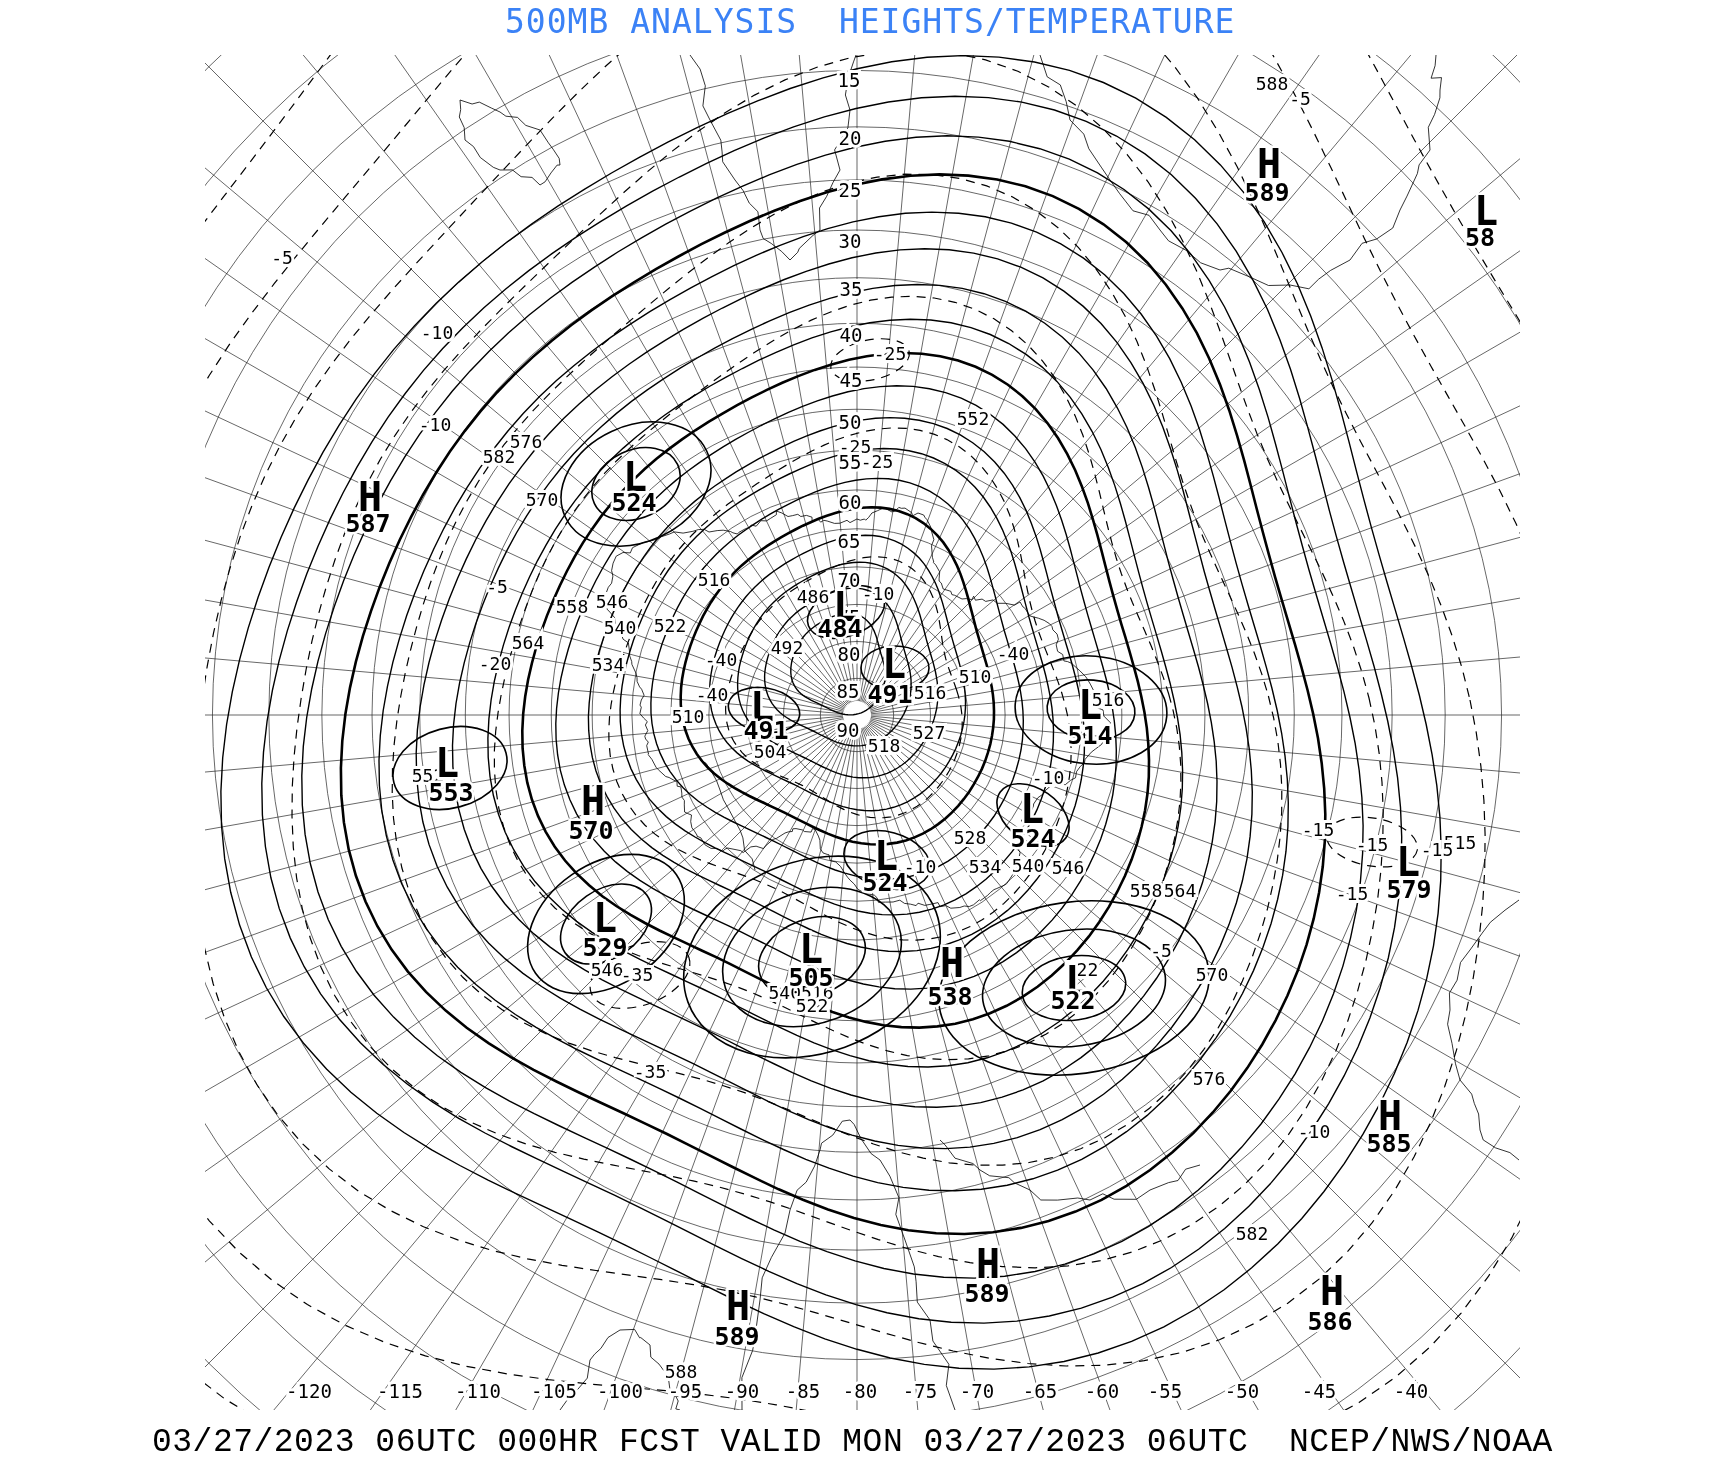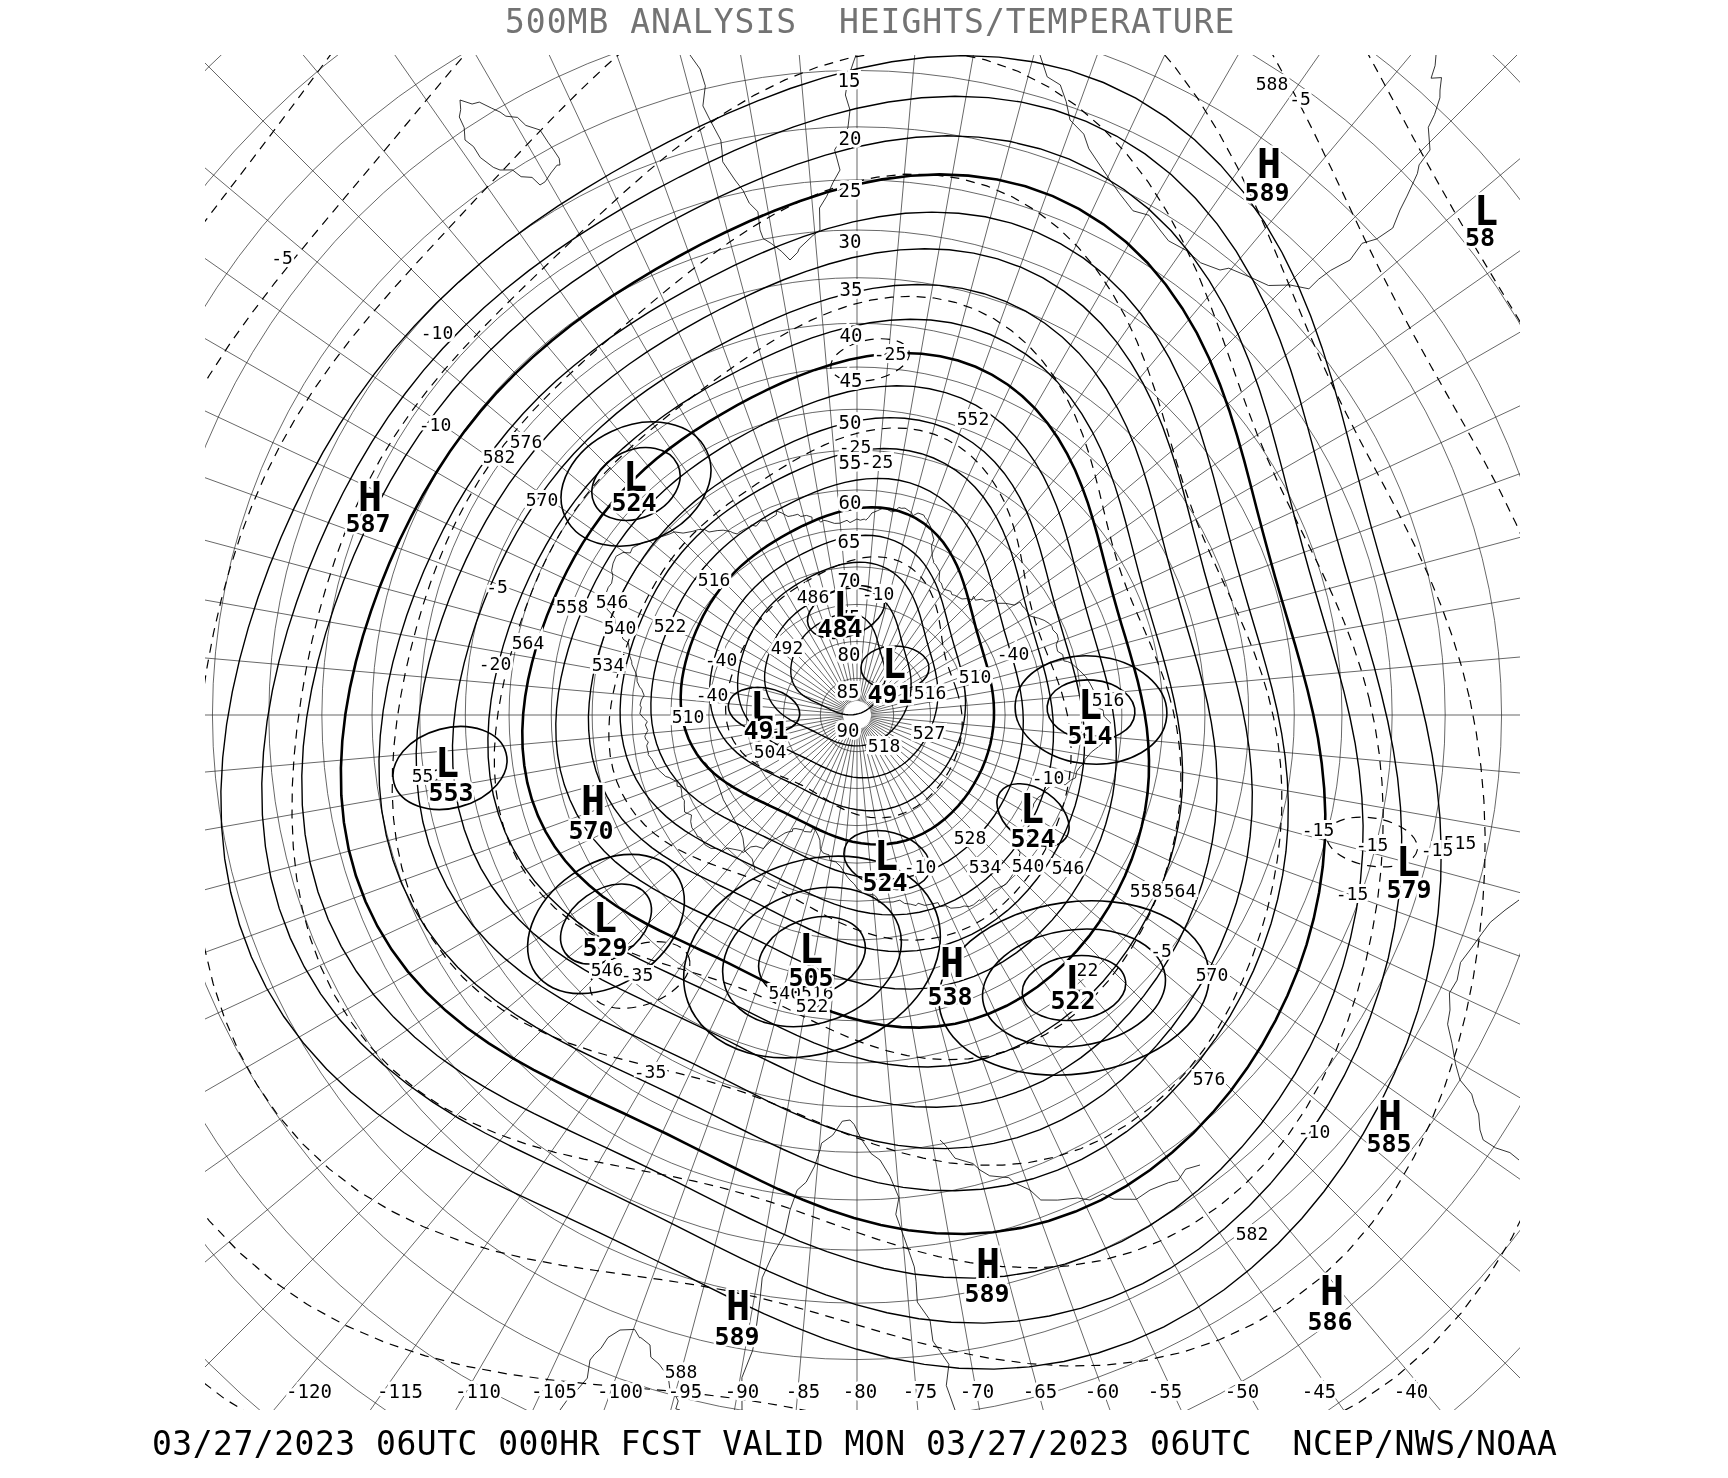--- a/index.html
+++ b/index.html
@@ -1,21 +1,21 @@
 <!DOCTYPE html>
 <html><head>
 <meta charset="utf-8">
 <style>
   html,body{margin:0;padding:0;background:#ffffff;}
   .page{position:relative;width:1728px;height:1478px;background:#fff;overflow:hidden;
         font-family:"DejaVu Sans Mono","Liberation Mono",monospace;}
   .title{position:absolute;left:505px;top:2px;font-size:33px;letter-spacing:1px;
-         white-space:pre;color:#737373;font-weight:500;}
+         white-space:pre;color:#3b82f6;font-weight:500;}
   .footer{position:absolute;left:152px;top:1424px;font-size:33px;letter-spacing:0.5px;
-          white-space:pre;color:#000;font-weight:500;}
+          white-space:pre;color:#000;font-weight:500;font-family:Liberation Mono, monospace;}
   svg{position:absolute;left:0;top:0;}
   text{font-family:"DejaVu Sans Mono","Liberation Mono",monospace;fill:#000;}
   .hl{font-size:40px;font-weight:bold;paint-order:stroke;stroke:#fff;stroke-width:5px;}
   .hlval{font-size:25px;font-weight:bold;paint-order:stroke;stroke:#fff;stroke-width:5px;}
   .clabel{font-size:18px;paint-order:stroke;stroke:#fff;stroke-width:6px;}
   .geolabel{font-size:19px;paint-order:stroke;stroke:#fff;stroke-width:6px;}
 </style>
 </head>
 <body>
 

